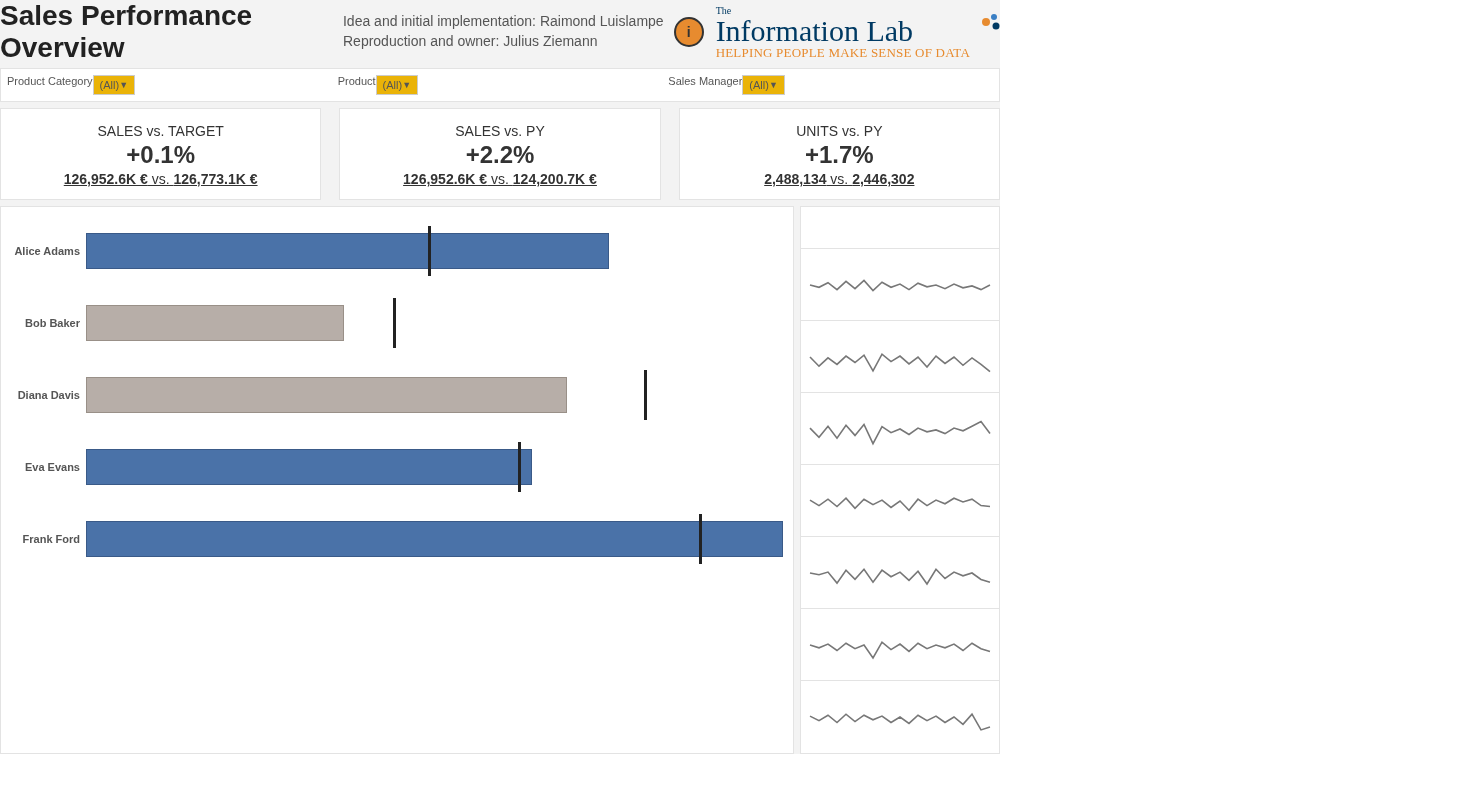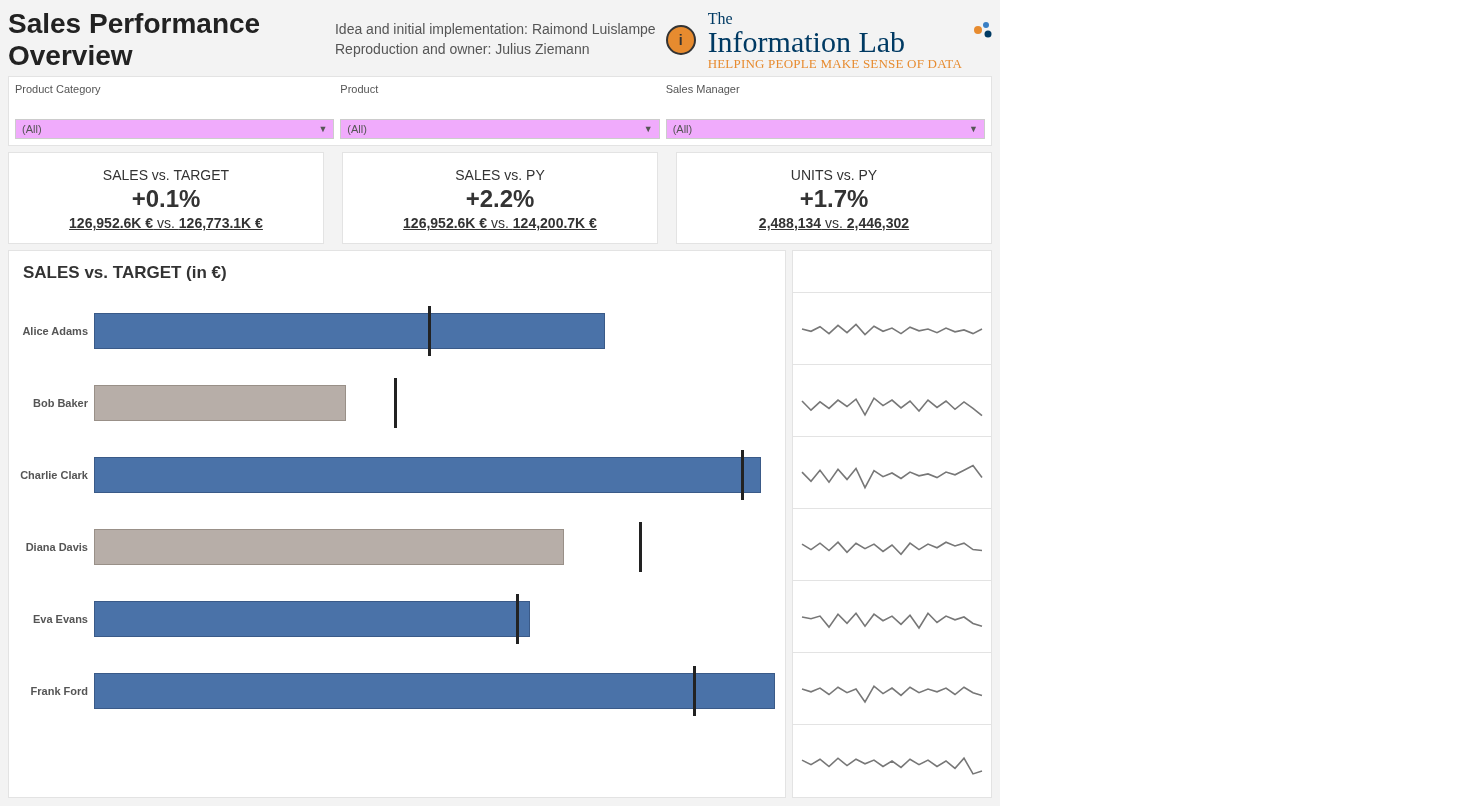--- a/index.html
+++ b/index.html
@@ -7,21 +7,20 @@
     margin: 0;
     padding: 0;
     font-family: "Segoe UI", Arial, sans-serif;
     background: #ffffff;
     color: #333;
     width: 1458px;
   }
   .dashboard {
     width: 1000px;
     background: #f3f3f3;
-    padding: 8px;
   }
   .header-row {
     display: flex;
     align-items: center;
     margin-bottom: 4px;
   }
   .title {
     font-size: 28px;
     font-weight: 700;
     color: #222;
@@ -50,21 +49,21 @@
   }
   .logo {
     display: flex;
     align-items: center;
   }
   .logo-text {
     font-family: Georgia, serif;
     color: #003a63;
     line-height: 1;
   }
-  .logo-the { font-size: 16px; }
+  .logo-the { font-size: 10px; }
   .logo-main { font-size: 30px; }
   .logo-tag { font-size: 13px; color: #e78b2f; text-transform: uppercase; letter-spacing: 0.2px; }
   .logo-dots {
     display: flex;
     flex-direction: column;
     align-items: flex-end;
     margin-left: 2px;
     margin-bottom: 16px;
   }
   .logo-dots svg { width: 28px; height: 24px; }
@@ -73,39 +72,36 @@
     display: flex;
     gap: 6px;
     background: #fff;
     border: 1px solid #e3e3e3;
     padding: 6px;
     margin-bottom: 6px;
   }
   .filter {
     flex: 1;
     display: flex;
-    flex-direction: column;
-    gap: 12px;
   }
   .filter-label {
     font-size: 11px;
     color: #555;
     margin-bottom: 4px;
   }
   .filter-select {
     display: flex;
     align-items: center;
     justify-content: space-between;
     border: 1px solid #ccc;
-    background: #f0abfc;
+    background: #eab308;
     padding: 3px 6px;
     font-size: 11px;
     color: #555;
     cursor: pointer;
-    margin-top: 8px;
   }
   .caret { font-size: 9px; color: #555; }
 
   .kpi-row {
     display: flex;
     gap: 18px;
     margin-bottom: 6px;
   }
   .kpi {
     flex: 1;
@@ -269,41 +265,33 @@
       <div class="kpi-label">UNITS vs. PY</div>
       <div class="kpi-value">+1.7%</div>
       <div class="kpi-detail">
         <b>2,488,134</b><span class="dim"> vs. </span><b>2,446,302</b>
       </div>
     </div>
   </div>
 
   <div class="charts-row">
     <div class="bullet-panel">
-      <div class="bullet-title">SALES vs. TARGET (in €)</div>
       <div id="bullet-rows">
           <div class="bullet-row">
             <div class="bullet-name">Alice Adams</div>
             <div class="bullet-chart">
               <div class="bar above" style="width:75%"></div>
               <div class="target-mark" style="left:49%"></div>
             </div>
           </div>
           <div class="bullet-row">
             <div class="bullet-name">Bob Baker</div>
             <div class="bullet-chart">
               <div class="bar below" style="width:37%"></div>
               <div class="target-mark" style="left:44%"></div>
-            </div>
-          </div>
-          <div class="bullet-row">
-            <div class="bullet-name">Charlie Clark</div>
-            <div class="bullet-chart">
-              <div class="bar above" style="width:98%"></div>
-              <div class="target-mark" style="left:95%"></div>
             </div>
           </div>
           <div class="bullet-row">
             <div class="bullet-name">Diana Davis</div>
             <div class="bullet-chart">
               <div class="bar below" style="width:69%"></div>
               <div class="target-mark" style="left:80%"></div>
             </div>
           </div>
           <div class="bullet-row">

